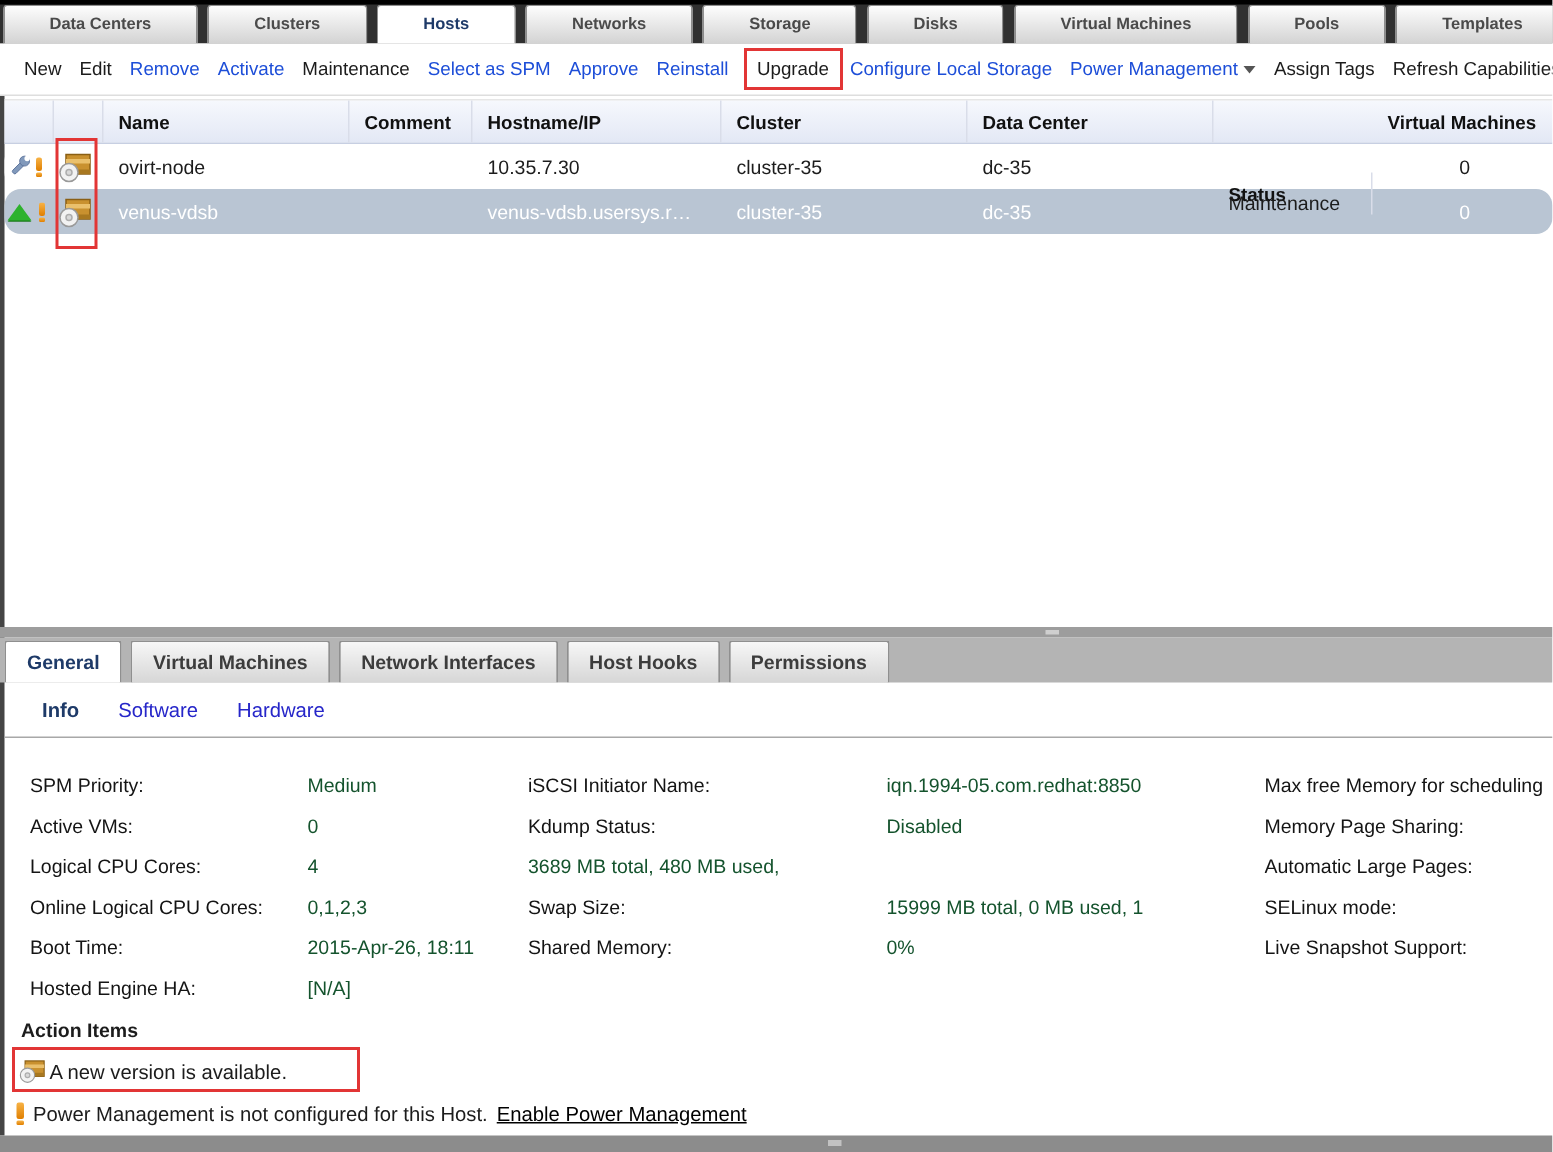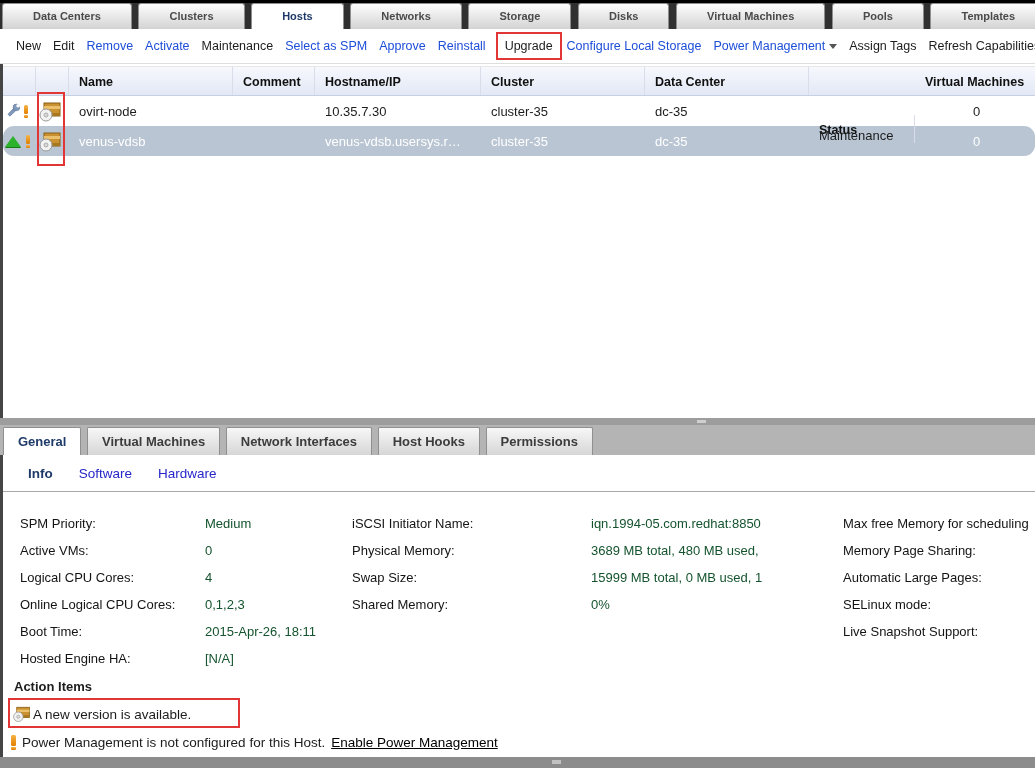--- a/index.html
+++ b/index.html
@@ -274,21 +274,24 @@
       <span class="info-value">[N/A]</span>
     </div>
 </div>
 
 <div class="info-col col-mid">
   <div class="info-row">
       <span class="info-label">iSCSI Initiator Name:</span>
       <span class="info-value">iqn.1994-05.com.redhat:8850</span>
     </div>
   <div class="info-row">
-      <span class="info-label">Physical Memory:</span>
+      <span class="info-label">Kdump Status:</span>
+      <span class="info-value">Disabled</span>
+    </div>
+  <div class="info-row">
       <span class="info-value">3689 MB total, 480 MB used,</span>
     </div>
   <div class="info-row">
       <span class="info-label">Swap Size:</span>
       <span class="info-value">15999 MB total, 0 MB used, 1</span>
     </div>
   <div class="info-row">
       <span class="info-label">Shared Memory:</span>
       <span class="info-value">0%</span>
     </div>

